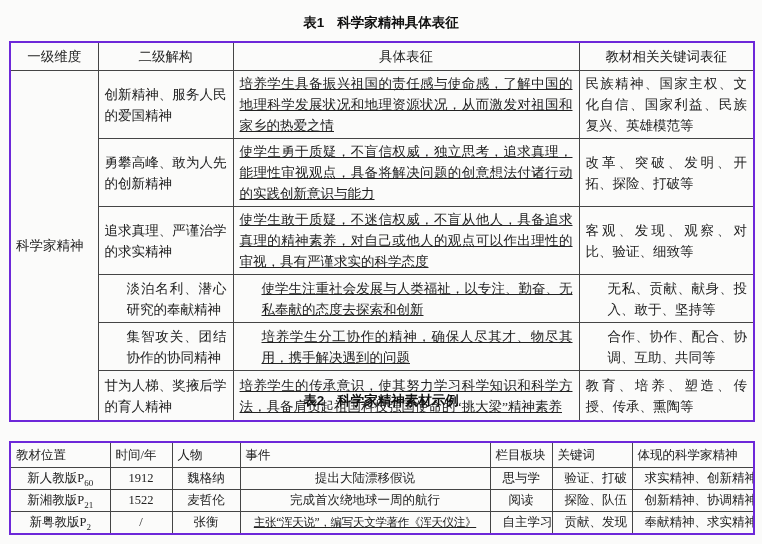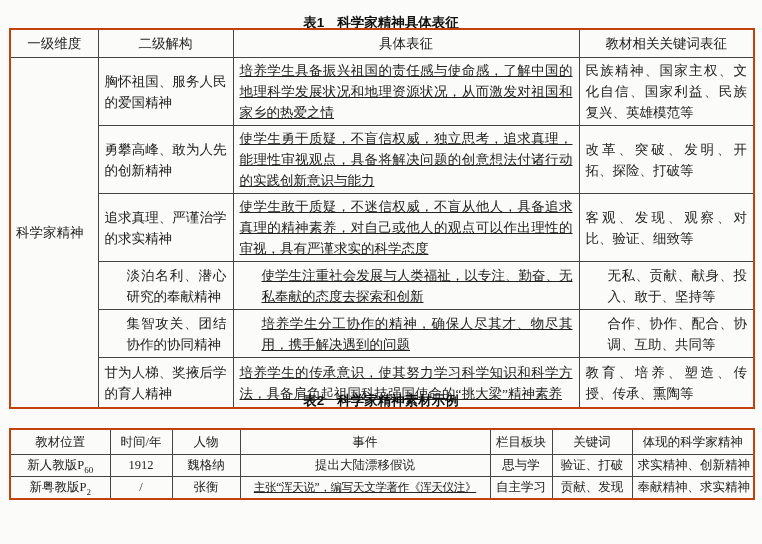--- a/index.html
+++ b/index.html
@@ -27,31 +27,31 @@
     font-size:13.5px;color:#222;
   }
   .t1{top:28px;width:744px;}
   .t2{top:428px;width:744px;font-size:12.5px;}
   td,th{
     border:1px solid #454545;
     padding:2px 5px;
     font-weight:normal;
     overflow:hidden;
   }
-  table{border:2px solid #c2410c;}
+  table{border:2px solid #6d28d9;margin-top:13px;}
   .t1 th{height:23px;text-align:center;}
   .t1 .r-lg td{height:63px;}
   .t1 .r-md td{height:43px;padding-left:28px;}
   .t1 .r-last td{height:45px;}
   .c-dim{text-align:left;vertical-align:middle;}
   .c-spirit{vertical-align:middle;text-align:justify;line-height:21px;padding:2px 6px;}
   .c-desc{vertical-align:middle;text-align:justify;line-height:21px;padding:2px 6px;text-decoration:underline;}
   .c-kw{vertical-align:middle;text-align:justify;line-height:21px;padding:2px 6px;}
-  .t2 th{height:20px;text-align:center;white-space:nowrap;}
-  .t2 td{height:19px;text-align:center;white-space:nowrap;padding:1px 5px;}
+  .t2 th{height:20px;text-align:left;white-space:nowrap;}
+  .t2 td{height:19px;text-align:center;white-space:nowrap;padding:1px 12px;}
   .t2 td.condensed{font-size:11.5px;letter-spacing:-0.3px;text-decoration:underline;}
   sub{font-size:9px;line-height:0;}
 </style>
 </head>
 <body>
 
 <div class="page">
 
   <div class="tbl-caption t1-caption">
     <span class="cap-label">表1</span><span>科学家精神具体表征</span>
@@ -66,21 +66,21 @@
     </colgroup>
     <tbody>
         <tr>
       <th>一级维度</th>
       <th>二级解构</th>
       <th>具体表征</th>
       <th>教材相关关键词表征</th>
     </tr>
     <tr class="r-lg">
       <td class="c-dim" rowspan="6">科学家精神</td>
-      <td class="c-spirit">胸怀祖国、服务人民的爱国精神</td>
+      <td class="c-spirit">创新精神、服务人民的爱国精神</td>
       <td class="c-desc">培养学生具备振兴祖国的责任感与使命感，了解中国的地理科学发展状况和地理资源状况，从而激发对祖国和家乡的热爱之情</td>
       <td class="c-kw">民族精神、国家主权、文化自信、国家利益、民族复兴、英雄模范等</td>
     </tr>
     <tr class="r-lg">
       <td class="c-spirit">勇攀高峰、敢为人先的创新精神</td>
       <td class="c-desc">使学生勇于质疑，不盲信权威，独立思考，追求真理，能理性审视观点，具备将解决问题的创意想法付诸行动的实践创新意识与能力</td>
       <td class="c-kw">改革、突破、发明、开拓、探险、打破等</td>
     </tr>
     <tr class="r-lg">
       <td class="c-spirit">追求真理、严谨治学的求实精神</td>
@@ -132,20 +132,29 @@
     <tr>
       <td><span>新人教版P</span><sub>60</sub></td>
       <td>1912</td>
       <td>魏格纳</td>
       <td>提出大陆漂移假说</td>
       <td>思与学</td>
       <td>验证、打破</td>
       <td>求实精神、创新精神</td>
     </tr>
     <tr>
+      <td><span>新湘教版P</span><sub>21</sub></td>
+      <td>1522</td>
+      <td>麦哲伦</td>
+      <td>完成首次绕地球一周的航行</td>
+      <td>阅读</td>
+      <td>探险、队伍</td>
+      <td>创新精神、协调精神</td>
+    </tr>
+    <tr>
       <td><span>新粤教版P</span><sub>2</sub></td>
       <td>/</td>
       <td>张衡</td>
       <td class="condensed">主张“浑天说”，编写天文学著作《浑天仪注》</td>
       <td>自主学习</td>
       <td>贡献、发现</td>
       <td>奉献精神、求实精神</td>
     </tr>
   </tbody>
     </table>

